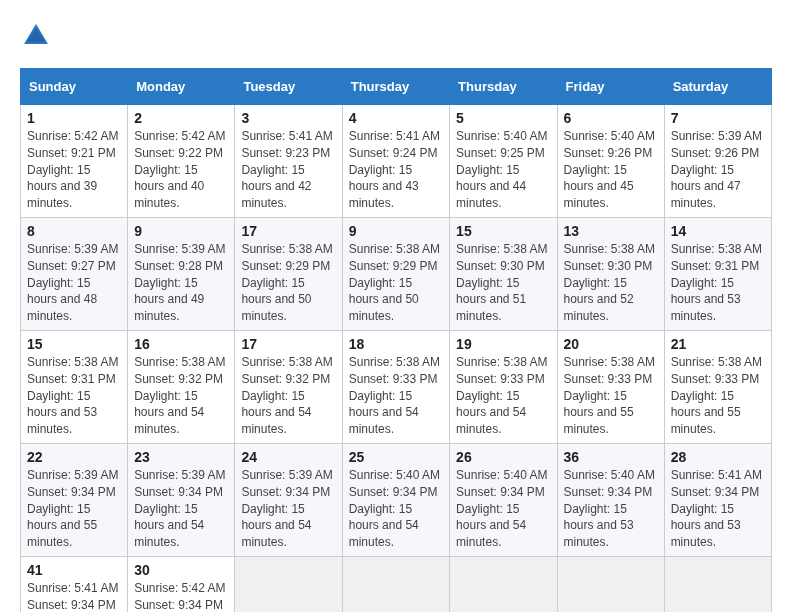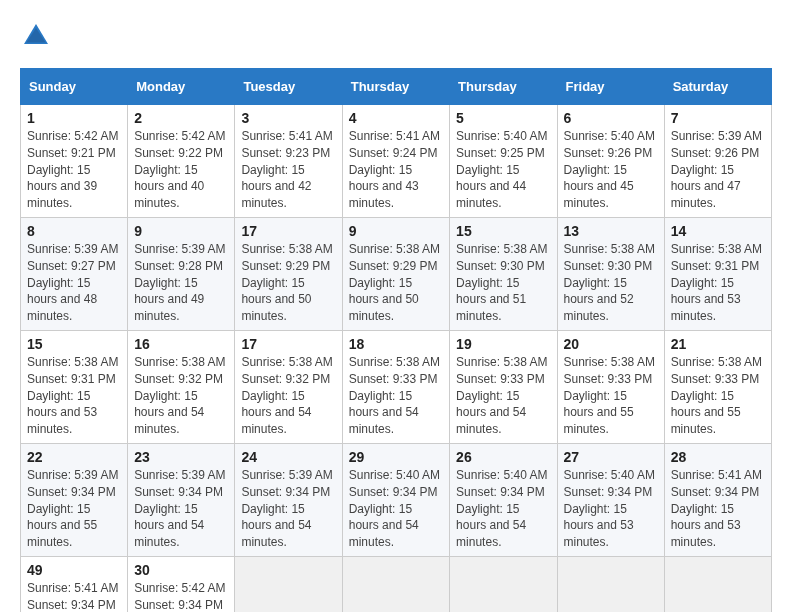--- a/index.html
+++ b/index.html
@@ -314,55 +314,55 @@
       </td>
         <td>
         <span class="day-number">24</span>
         <div class="day-info">
           Sunrise: 5:39 AM<br>
           Sunset: 9:34 PM<br>
           Daylight: 15 hours and 54 minutes.
         </div>
       </td>
         <td>
-        <span class="day-number">29</span>
+        <span class="day-number">25</span>
         <div class="day-info">
           Sunrise: 5:40 AM<br>
           Sunset: 9:34 PM<br>
           Daylight: 15 hours and 54 minutes.
         </div>
       </td>
         <td>
         <span class="day-number">26</span>
         <div class="day-info">
           Sunrise: 5:40 AM<br>
           Sunset: 9:34 PM<br>
           Daylight: 15 hours and 54 minutes.
         </div>
       </td>
         <td>
-        <span class="day-number">27</span>
+        <span class="day-number">36</span>
         <div class="day-info">
           Sunrise: 5:40 AM<br>
           Sunset: 9:34 PM<br>
           Daylight: 15 hours and 53 minutes.
         </div>
       </td>
         <td>
         <span class="day-number">28</span>
         <div class="day-info">
           Sunrise: 5:41 AM<br>
           Sunset: 9:34 PM<br>
           Daylight: 15 hours and 53 minutes.
         </div>
       </td>
       </tr>
       <tr class="week-row">
         <td>
-        <span class="day-number">49</span>
+        <span class="day-number">41</span>
         <div class="day-info">
           Sunrise: 5:41 AM<br>
           Sunset: 9:34 PM<br>
           Daylight: 15 hours and 52 minutes.
         </div>
       </td>
         <td>
         <span class="day-number">30</span>
         <div class="day-info">
           Sunrise: 5:42 AM<br>

